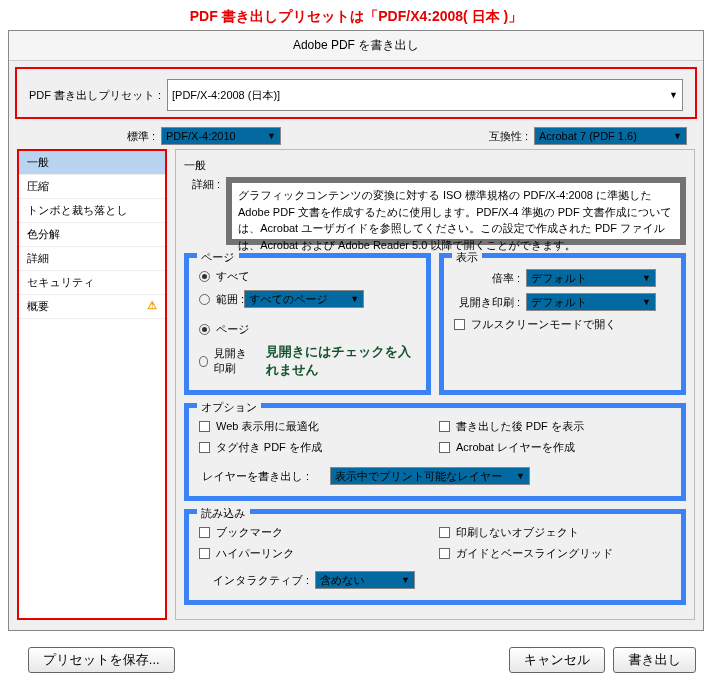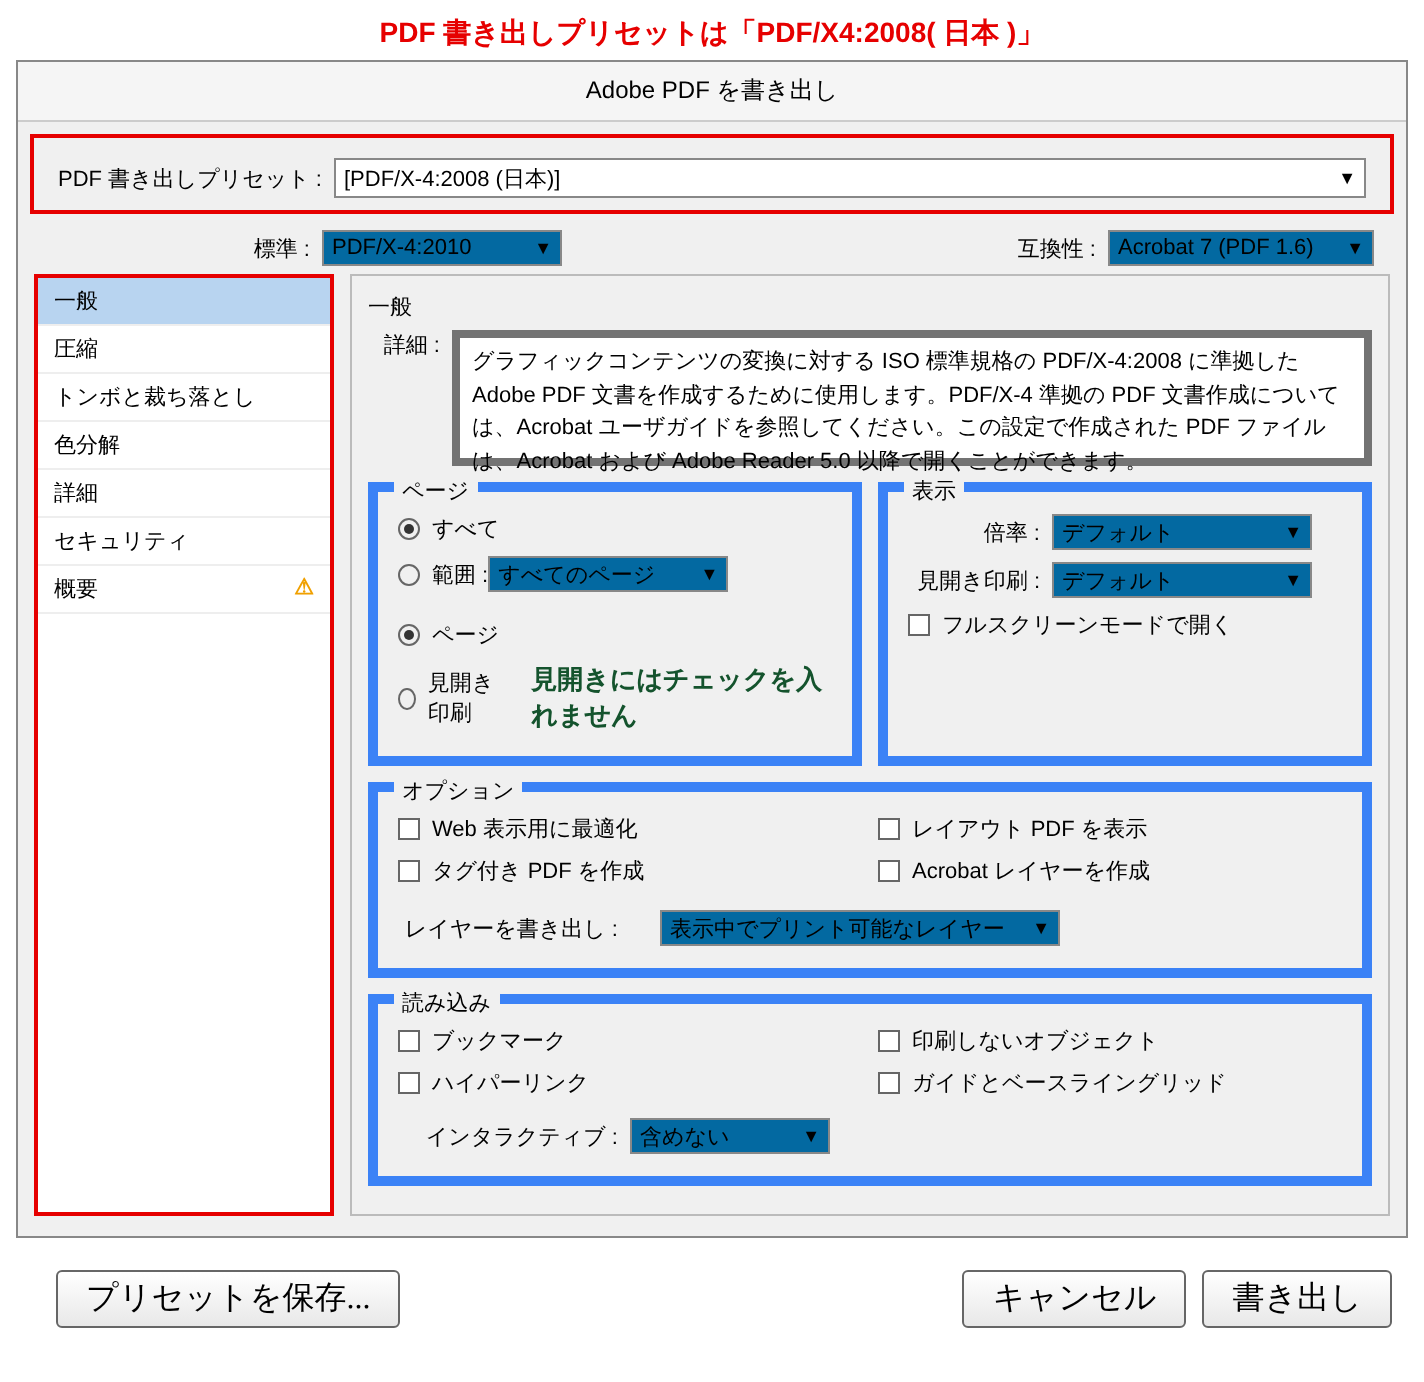--- a/index.html
+++ b/index.html
@@ -2,55 +2,55 @@
 <html><head>
 <meta charset="utf-8">
 <style>
 * { box-sizing: border-box; margin: 0; padding: 0; }
 body { font-family: "Hiragino Kaku Gothic Pro", "Meiryo", sans-serif; font-size: 11px; background: #fff; width: 712px; }
 .top-anno { text-align: center; color: #e60000; font-size: 14px; font-weight: bold; padding: 8px 0 2px; }
 .dialog { border: 1px solid #888; background: #f0f0f0; margin: 2px 8px 8px; }
 .title-bar { text-align: center; padding: 6px 0; border-bottom: 1px solid #ccc; background: #f5f5f5; font-size: 12px; }
 .preset-row { display: flex; align-items: center; padding: 10px 12px 6px; border: 2px solid #e60000; margin: 6px; }
 .preset-label { font-size: 11px; margin-right: 6px; white-space: nowrap; }
-.preset-select { flex: 1; height: 20px; border: 1px solid #888; background: #fff; font-size: 11px; padding: 1px 4px; display: flex; align-items: center; justify-content: space-between; }
+.preset-select { flex: 1; height: 32px; border: 1px solid #888; background: #fff; font-size: 11px; padding: 1px 4px; display: flex; align-items: center; justify-content: space-between; }
 .drop-arrow { font-size: 9px; }
 .standard-row { display: flex; align-items: center; padding: 2px 16px 4px; }
 .standard-row .lbl { text-align: right; width: 130px; margin-right: 6px; }
 .sel { height: 18px; border: 1px solid #888; background: #0369a1; font-size: 11px; padding: 2px 4px; display: inline-flex; align-items: center; justify-content: space-between; }
 .sel-small { width: 120px; }
-.sel-med { width: 133px; }
+.sel-med { width: 153px; }
 .spacer { flex: 1; }
 .anno-row { display: flex; padding: 2px 16px 6px; color: #e60000; font-size: 13px; font-weight: bold; }
 .anno-row span:nth-child(1){ margin-left: 150px; }
 .anno-row span:nth-child(2){ margin-left: 80px; }
 .anno-row span:nth-child(3){ margin-left: 40px; }
 .body-row { display: flex; padding: 0 8px 10px; }
 .sidebar { width: 150px; border: 2px solid #e60000; background: #fff; margin-right: 8px; display: flex; flex-direction: column; }
 .side-item { padding: 4px 8px; border-bottom: 1px solid #eee; font-size: 11px; }
 .side-item.sel { background: #b8d4f0; border: none; border-bottom: 1px solid #eee; display: block; height: auto; }
 .side-item.warn { display: flex; justify-content: space-between; }
 .warn-icon { color: #f0a000; font-weight: bold; }
 .main { flex: 1; }
 .panel-title { font-size: 11px; padding: 2px 0 4px; }
 .fieldset { border: 5px solid #3b82f6; margin: 0 0 8px; padding: 8px 10px; position: relative; }
 .fieldset-label { position: absolute; top: -8px; left: 8px; background: #f0f0f0; padding: 0 4px; font-size: 11px; }
 .desc-row { display: flex; }
 .desc-lbl { width: 36px; text-align: right; margin-right: 6px; }
-.desc-box { flex: 1; border: 4px solid #737373; background: #fff; padding: 4px 6px; font-size: 11px; line-height: 1.5; height: 68px; }
+.desc-box { flex: 1; border: 6px solid #737373; background: #fff; padding: 4px 6px; font-size: 11px; line-height: 1.5; height: 68px; }
 .two-col { display: flex; gap: 8px; }
 .col { flex: 1; }
 .radio-row, .check-row, .form-row { display: flex; align-items: center; padding: 3px 0; font-size: 11px; }
 .radio { width: 11px; height: 11px; border: 1px solid #666; border-radius: 50%; margin-right: 6px; display: inline-flex; align-items: center; justify-content: center; }
 .radio.checked::after { content: ""; width: 5px; height: 5px; background: #333; border-radius: 50%; }
 .checkbox { width: 11px; height: 11px; border: 1px solid #666; margin-right: 6px; background: #fff; }
 .form-row .flbl { width: 66px; text-align: right; margin-right: 6px; }
 .inline-anno { color: #14532d; font-size: 13px; font-weight: bold; margin-left: 10px; }
 .footer { display: flex; padding: 8px 16px; align-items: center; }
-.btn { border: 1px solid #666; background: linear-gradient(#fff,#e8e8e8); padding: 3px 14px; font-size: 16px; border-radius: 3px; margin-left: 8px; cursor: pointer; font-family: Liberation Serif, serif; }
+.btn { border: 1px solid #666; background: linear-gradient(#fff,#e8e8e8); padding: 3px 14px; font-size: 13px; border-radius: 3px; margin-left: 8px; cursor: pointer; }
 .main-inner { border: 1px solid #bbb; padding: 6px 8px; background: #f0f0f0; }
 </style>
 </head>
 <body>
 
 <div class="top-anno">PDF 書き出しプリセットは「PDF/X4:2008( 日本 )」</div>
 
 <div class="dialog">
   <div class="title-bar">Adobe PDF を書き出し</div>
 
@@ -158,21 +158,21 @@
                   <span>Web 表示用に最適化</span>
                 </div>
             <div class="check-row">
                   <span class="checkbox"></span>
                   <span>タグ付き PDF を作成</span>
                 </div>
           </div>
           <div class="col">
             <div class="check-row">
                   <span class="checkbox"></span>
-                  <span>レイアウト PDF を表示</span>
+                  <span>書き出した後 PDF を表示</span>
                 </div>
             <div class="check-row">
                   <span class="checkbox"></span>
                   <span>Acrobat レイヤーを作成</span>
                 </div>
           </div>
         </div>
         <div class="form-row" style="margin-top:6px">
           <span style="width:110px;text-align:right;margin-right:21px">レイヤーを書き出し :</span>
           <div class="sel" style="width:200px">

